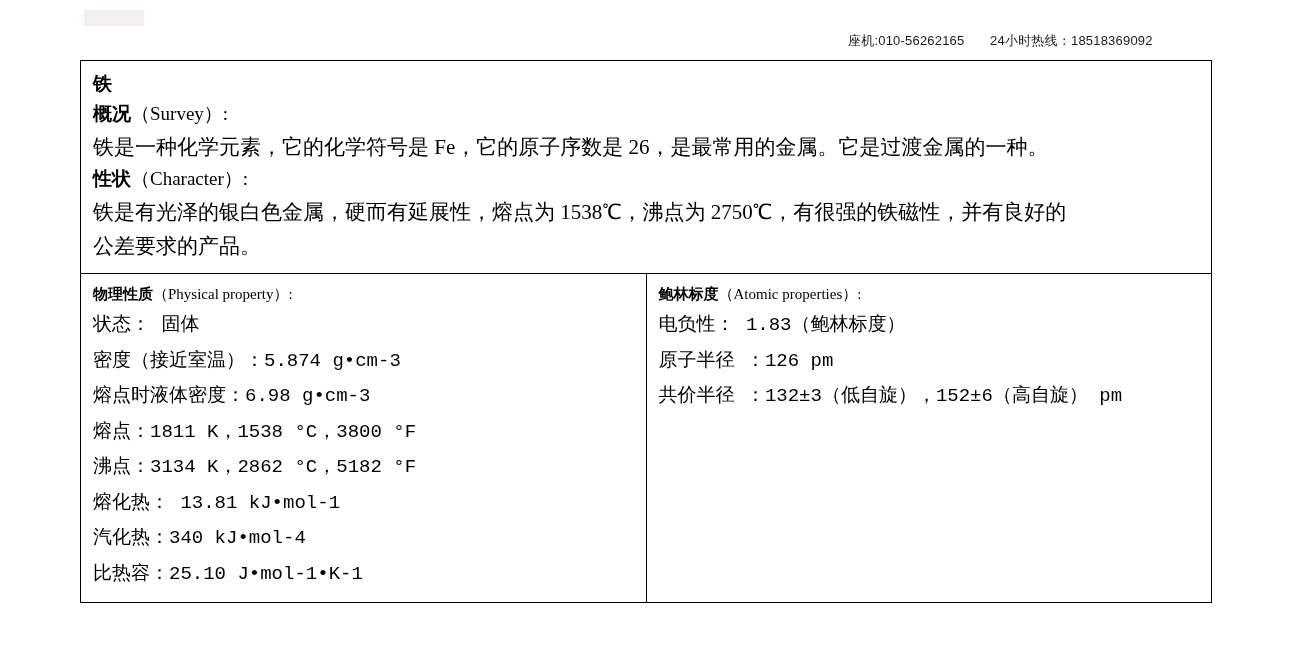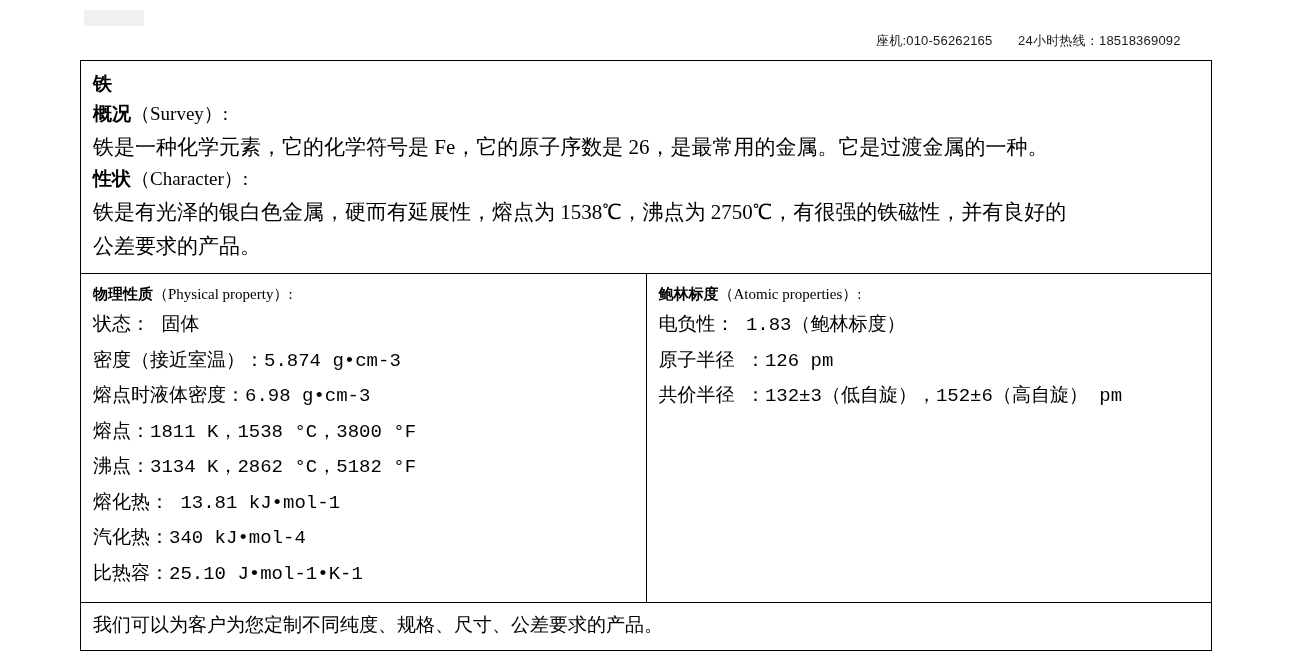--- a/index.html
+++ b/index.html
@@ -16,21 +16,21 @@
     overflow: hidden;
   }
   .page {
     position: absolute;
     left: 0; top: 0;
     width: 1301px;
     height: 671px;
   }
   .header-contact {
     position: absolute;
-    left: 876px;
+    left: 848px;
     top: 32px;
     font-family: "Liberation Sans", sans-serif;
     font-size: 13px;
     color: #1a1a1a;
     white-space: nowrap;
     letter-spacing: 0.2px;
   }
   .header-contact .sep {
     display: inline-block;
     width: 18px;
@@ -142,21 +142,16 @@
         <p class="prop-line">汽化热：340 kJ•mol-4</p>
         <p class="prop-line">比热容：25.10 J•mol-1•K-1</p>
       </td>
       <td class="col-right">
         <p class="sectionhead"><b>鲍林标度</b><span>（Atomic properties）:</span></p>
         <p class="prop-line">电负性： 1.83（鲍林标度）</p>
         <p class="prop-line">原子半径 ：126 pm</p>
         <p class="prop-line">共价半径 ：132±3（低自旋），152±6（高自旋） pm</p>
       </td>
     </tr>
-    <tr>
-      <td class="footer-cell" colspan="2">
-        <p class="footer-line">我们可以为客户为您定制不同纯度、规格、尺寸、公差要求的产品。</p>
-      </td>
-    </tr>
   </tbody>
     </table>
 
 </div>
 
 </body></html>

